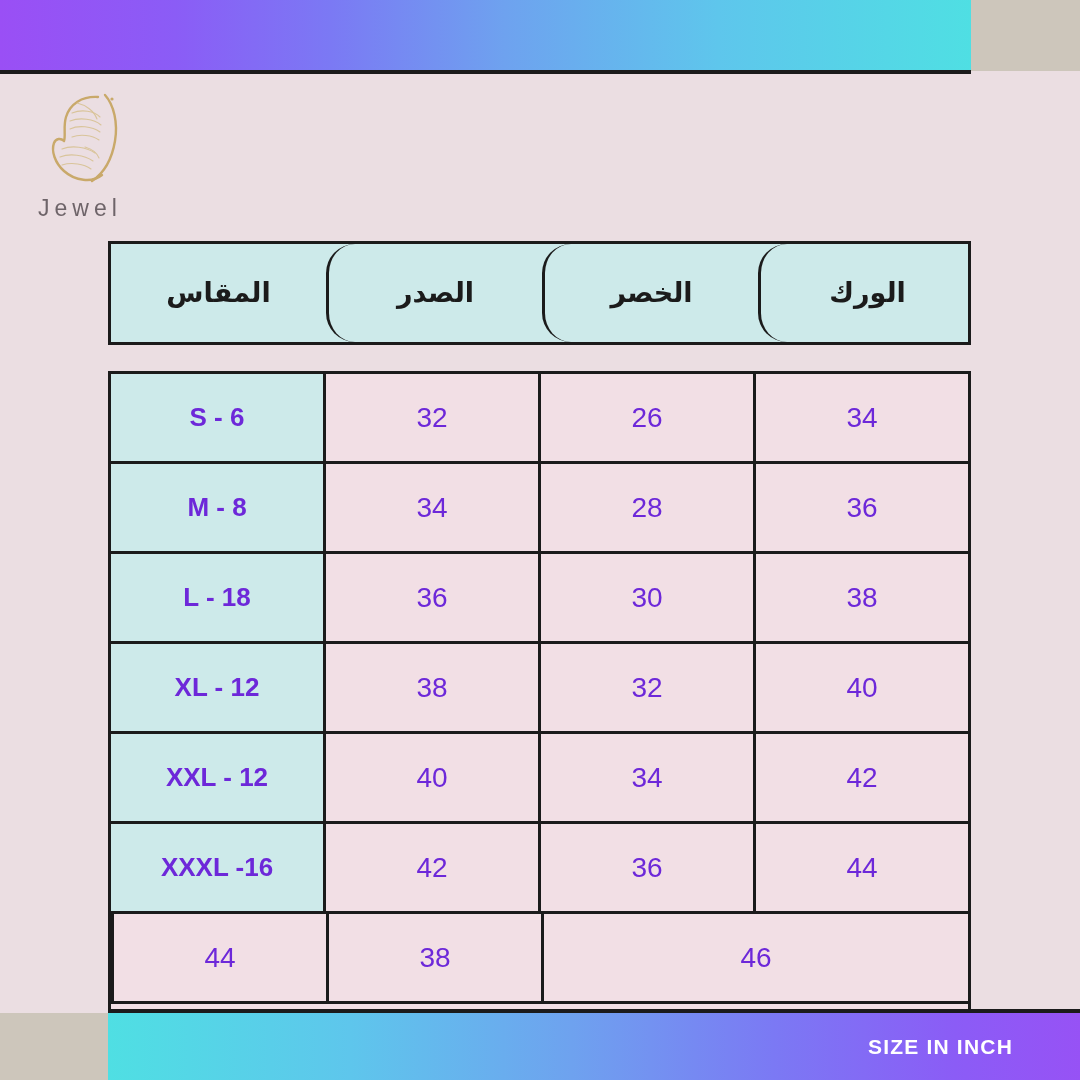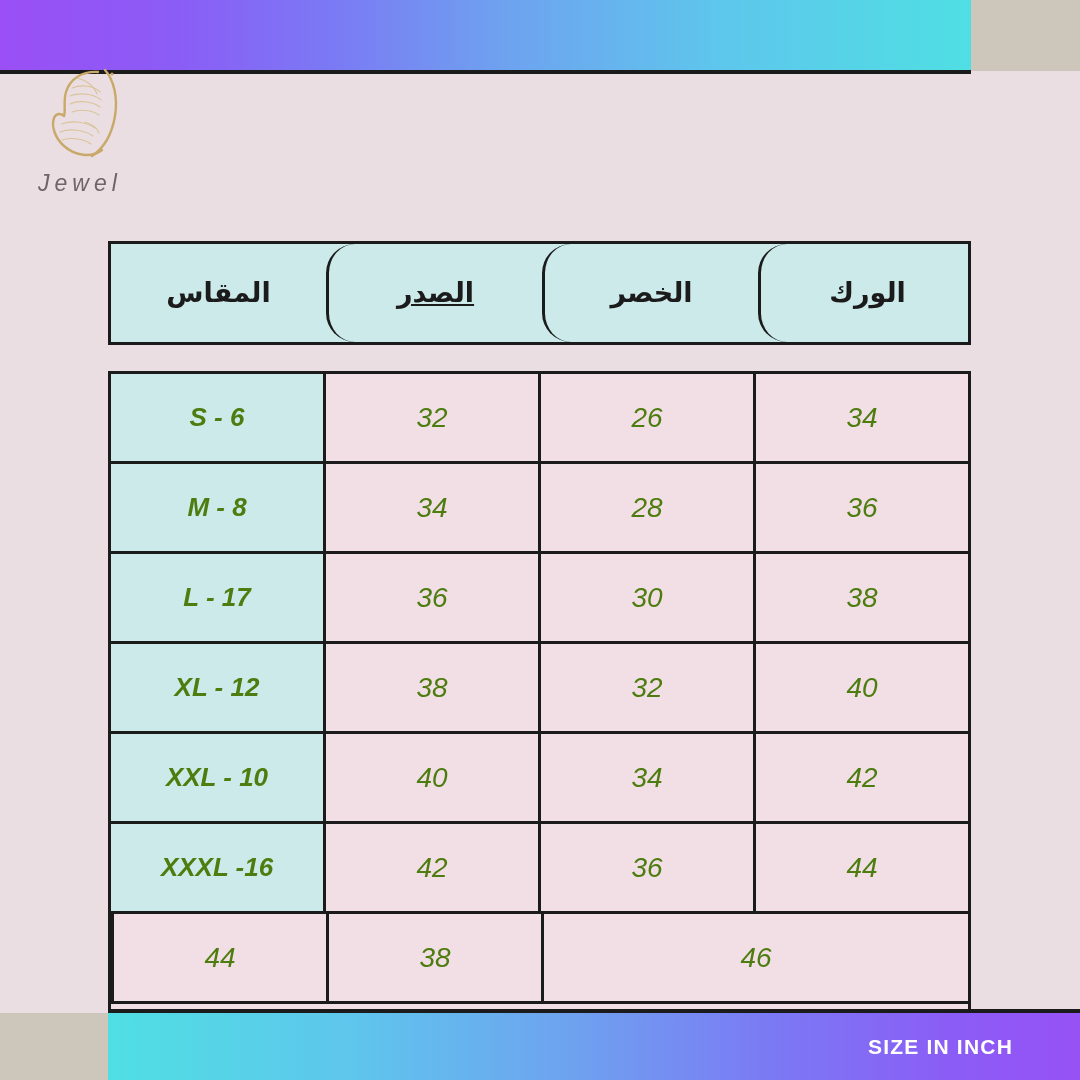--- a/index.html
+++ b/index.html
@@ -72,24 +72,23 @@
     font-size: 21px;
     letter-spacing: 1.2px;
     margin-right: 103px;
     white-space: nowrap;
   }
 
   
   .logo {
     position: absolute;
     left: 36px;
-    top: 66px;
+    top: 91px;
     width: 130px;
     height: 140px;
-    font-style: italic;
   }
   .logo-mark {
     width: 96px;
     height: 100px;
     display: block;
     margin-left: 6px;
   }
   .logo-word {
     margin-top: 4px;
     font-size: 23px;
@@ -136,21 +135,21 @@
     justify-content: center;
     border-left: 3px solid #1b1b1b;
     box-sizing: border-box;
     direction: rtl;
     font-size: 27px;
     font-weight: bold;
     color: #1b1b1b;
     border-radius: 29px;
   }
   .head-cell:first-child { border-left: none; flex: 0 0 215px; }
-  .head-cell.c2 { flex: 0 0 216px; text-decoration: underline; }
+  .head-cell.c2 { flex: 0 0 216px; }
   .head-cell.c3 { flex: 0 0 216px; }
   .head-cell.c4 { flex: 0 0 216px; }
 
   .body-wrap {
     margin-top: 26px;
     width: 863px;
     border: 3px solid #1b1b1b;
     border-bottom: none;
     box-sizing: border-box;
     background: #f2dfe5;
@@ -165,22 +164,21 @@
     box-sizing: border-box;
   }
   .cell {
     height: 100%;
     display: flex;
     align-items: center;
     justify-content: center;
     border-left: 3px solid #1b1b1b;
     box-sizing: border-box;
     font-size: 27px;
-    color: #4d7c0f;
-    font-style: italic;
+    color: #6d28d9;
   }
   .cell.size {
     flex: 0 0 212px;
     background: #cdeaea;
     font-weight: bold;
     border-left: none;
     font-size: 26px;
   }
   .cell.val {
     flex: 0 0 215px;
@@ -238,33 +236,33 @@
         <div class="cell val">26</div>
         <div class="cell val last">34</div>
       </div>
       <div class="row">
         <div class="cell size">M - 8</div>
         <div class="cell val">34</div>
         <div class="cell val">28</div>
         <div class="cell val last">36</div>
       </div>
       <div class="row">
-        <div class="cell size">L - 17</div>
+        <div class="cell size">L - 18</div>
         <div class="cell val">36</div>
         <div class="cell val">30</div>
         <div class="cell val last">38</div>
       </div>
       <div class="row">
         <div class="cell size">XL - 12</div>
         <div class="cell val">38</div>
         <div class="cell val">32</div>
         <div class="cell val last">40</div>
       </div>
       <div class="row">
-        <div class="cell size">XXL - 10</div>
+        <div class="cell size">XXL - 12</div>
         <div class="cell val">40</div>
         <div class="cell val">34</div>
         <div class="cell val last">42</div>
       </div>
       <div class="row">
         <div class="cell size">XXXL -16</div>
         <div class="cell val">42</div>
         <div class="cell val">36</div>
         <div class="cell val last">44</div>
       </div>

